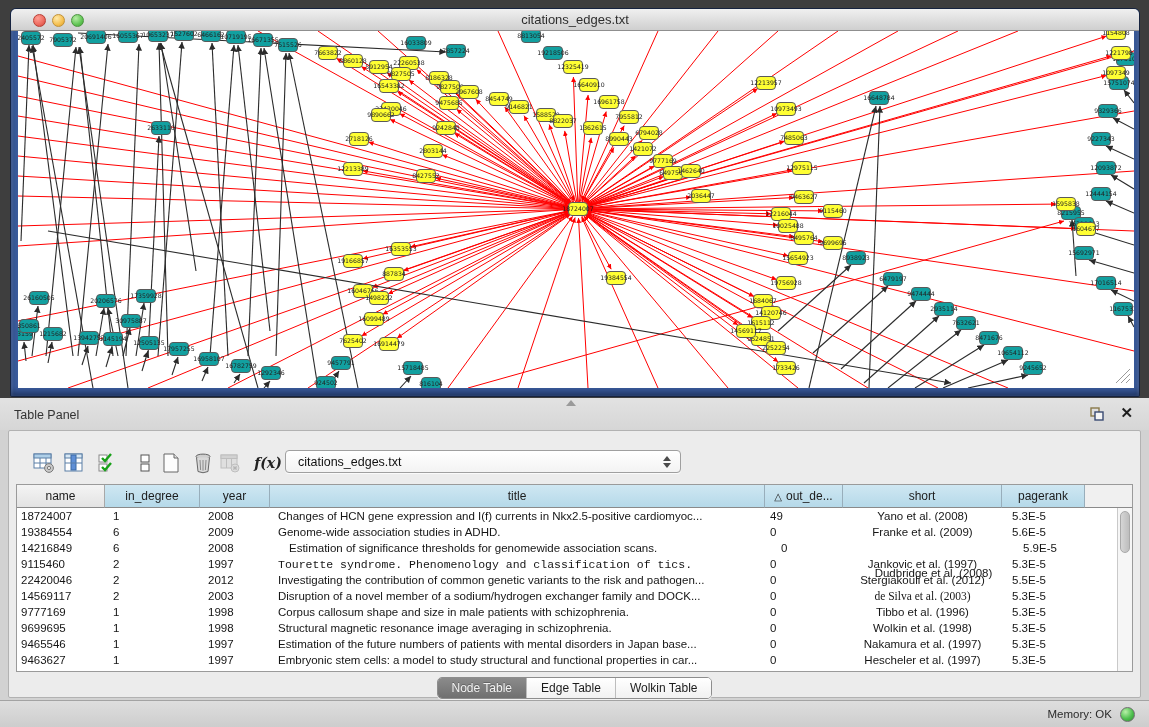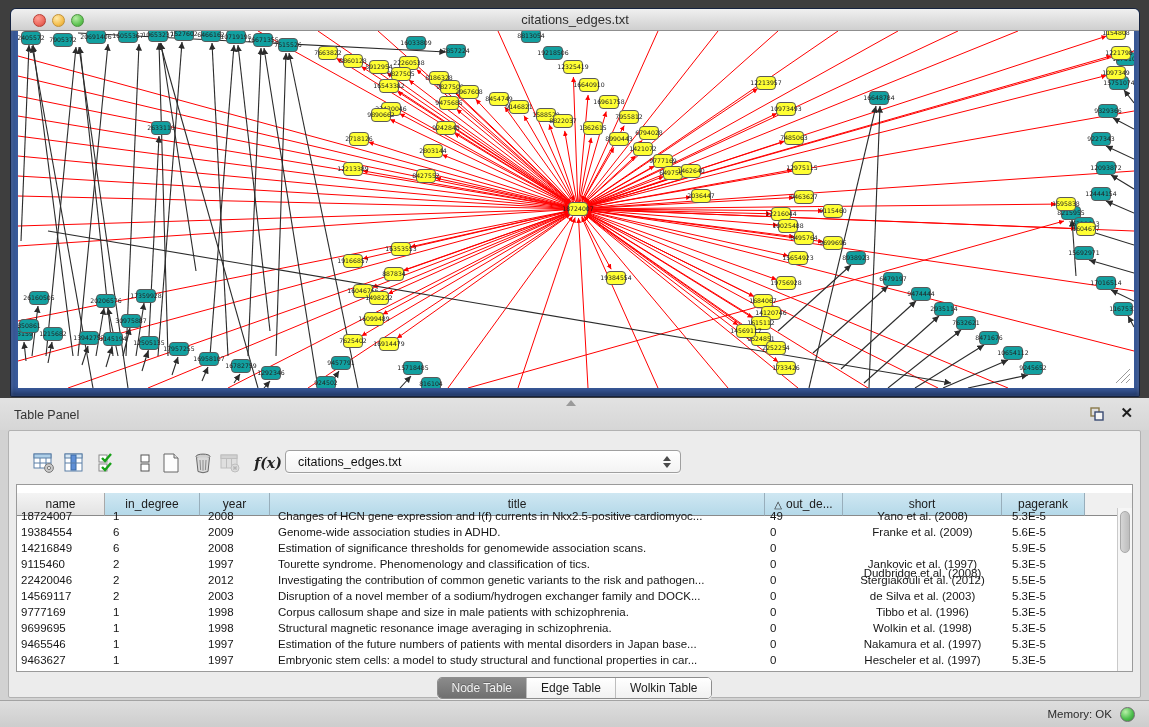--- a/index.html
+++ b/index.html
@@ -43,21 +43,21 @@
            background:linear-gradient(#ffffff,#f3f3f3); border:1px solid #9f9f9f; border-radius:4px;
            box-shadow:0 1px 1px rgba(255,255,255,.8); display:flex; align-items:center; }
   .combo-text { margin-left:12px; font-size:12.5px; color:#111; flex:1; }
   .combo-steppers { margin-right:9px; display:flex; flex-direction:column; gap:2px; }
   .combo-steppers i { display:block; width:0; height:0; border-left:4px solid transparent; border-right:4px solid transparent; }
   .step-up { border-bottom:5px solid #4a4a4a; }
   .step-down { border-top:5px solid #4a4a4a; }
 
   
   .ntable { position:absolute; left:7px; top:53px; width:1117px; height:188px; background:#fff; border:1px solid #9a9a9a; overflow:hidden; }
-  .thead { position:absolute; left:0; top:0; height:39px; display:flex;align-items:center; }
+  .thead { position:absolute; left:0; top:0; height:39px; display:flex; }
   .th { height:23px; border-right:1px solid #98aebb; border-bottom:1px solid #8a8a8a;
         background:linear-gradient(#cfe7f2,#b5d9e9); font-size:12px; color:#1c1c1c;
         display:flex; align-items:center; justify-content:center; white-space:nowrap; overflow:hidden; }
   .th.gray { background:linear-gradient(#f4f4f4,#e3e3e3); border-right:1px solid #a8a8a8; }
   .th.filler { background:#f0f0f0; border-right:none; }
   .sortg { font-size:10px; margin-right:4px; color:#222; }
   .trow { position:absolute; left:0; height:16px; display:flex; }
   .td { height:16px; font-size:11.5px; color:#151515; white-space:nowrap; overflow:hidden; display:flex; align-items:center; }
   .vscroll { position:absolute; right:0; top:23px; width:15px; height:163px; background:#f6f6f6; border-left:1px solid #c9c9c9; }
   .vthumb { position:absolute; left:2px; top:3px; width:10px; height:42px; border-radius:6px;
@@ -880,31 +880,31 @@
           <div class="td" style="width: 495px; justify-content: flex-start; padding-left: 8px;">Genome-wide association studies in ADHD.</div>
           <div class="td" style="width: 78px; justify-content: flex-start; padding-left: 5px;">0</div>
           <div class="td" style="width: 159px; justify-content: center; padding-left: 0px;">Franke et al. (2009)</div>
           <div class="td" style="width: 83px; justify-content: flex-start; padding-left: 10px;">5.6E-5</div>
           <div class="td" style="width: 49px; justify-content: flex-start; padding-left: 0px;"></div>
         </div>
         <div class="trow" style="top: 55px;">
           <div class="td" style="width: 88px; justify-content: flex-start; padding-left: 4px;">14216849</div>
           <div class="td" style="width: 95px; justify-content: flex-start; padding-left: 8px;">6</div>
           <div class="td" style="width: 70px; justify-content: flex-start; padding-left: 8px;">2008</div>
-          <div class="td" style="width: 495px; justify-content: flex-start; padding-left: 8px;">Estimation of significance thresholds for genomewide association scans.</div>
+          <div class="td" style="width: 495px; justify-content: flex-start; padding-left: 8px; margin-left: 11px;">Estimation of significance thresholds for genomewide association scans.</div>
           <div class="td" style="width: 78px; justify-content: flex-start; padding-left: 5px;">0</div>
           <div class="td" style="width: 159px; justify-content: center; padding-left: 0px; margin-top: 25px;">Dudbridge et al. (2008)</div>
           <div class="td" style="width: 83px; justify-content: flex-start; padding-left: 10px;">5.9E-5</div>
           <div class="td" style="width: 49px; justify-content: flex-start; padding-left: 0px;"></div>
         </div>
         <div class="trow" style="top: 71px;">
           <div class="td" style="width: 88px; justify-content: flex-start; padding-left: 4px;">9115460</div>
           <div class="td" style="width: 95px; justify-content: flex-start; padding-left: 8px;">2</div>
           <div class="td" style="width: 70px; justify-content: flex-start; padding-left: 8px;">1997</div>
-          <div class="td" style="width: 495px; justify-content: flex-start; padding-left: 8px;">Tourette syndrome. Phenomenology and classification of tics.</div>
+          <div class="td" style="width: 495px; justify-content: flex-start; padding-left: 8px; font-family: Liberation Mono, monospace;">Tourette syndrome. Phenomenology and classification of tics.</div>
           <div class="td" style="width: 78px; justify-content: flex-start; padding-left: 5px;">0</div>
           <div class="td" style="width: 159px; justify-content: center; padding-left: 0px;">Jankovic et al. (1997)</div>
           <div class="td" style="width: 83px; justify-content: flex-start; padding-left: 10px;">5.3E-5</div>
           <div class="td" style="width: 49px; justify-content: flex-start; padding-left: 0px;"></div>
         </div>
         <div class="trow" style="top: 87px;">
           <div class="td" style="width: 88px; justify-content: flex-start; padding-left: 4px;">22420046</div>
           <div class="td" style="width: 95px; justify-content: flex-start; padding-left: 8px;">2</div>
           <div class="td" style="width: 70px; justify-content: flex-start; padding-left: 8px;">2012</div>
           <div class="td" style="width: 495px; justify-content: flex-start; padding-left: 8px;">Investigating the contribution of common genetic variants to the risk and pathogen...</div>
@@ -912,21 +912,21 @@
           <div class="td" style="width: 159px; justify-content: center; padding-left: 0px;">Stergiakouli et al. (2012)</div>
           <div class="td" style="width: 83px; justify-content: flex-start; padding-left: 10px;">5.5E-5</div>
           <div class="td" style="width: 49px; justify-content: flex-start; padding-left: 0px;"></div>
         </div>
         <div class="trow" style="top: 103px;">
           <div class="td" style="width: 88px; justify-content: flex-start; padding-left: 4px;">14569117</div>
           <div class="td" style="width: 95px; justify-content: flex-start; padding-left: 8px;">2</div>
           <div class="td" style="width: 70px; justify-content: flex-start; padding-left: 8px;">2003</div>
           <div class="td" style="width: 495px; justify-content: flex-start; padding-left: 8px;">Disruption of a novel member of a sodium/hydrogen exchanger family and DOCK...</div>
           <div class="td" style="width: 78px; justify-content: flex-start; padding-left: 5px;">0</div>
-          <div class="td" style="width: 159px; justify-content: center; padding-left: 0px;">de Silva et al. (2003)</div>
+          <div class="td" style="width: 159px; justify-content: center; padding-left: 0px; font-family: Liberation Serif, serif;">de Silva et al. (2003)</div>
           <div class="td" style="width: 83px; justify-content: flex-start; padding-left: 10px;">5.3E-5</div>
           <div class="td" style="width: 49px; justify-content: flex-start; padding-left: 0px;"></div>
         </div>
         <div class="trow" style="top: 119px;">
           <div class="td" style="width: 88px; justify-content: flex-start; padding-left: 4px;">9777169</div>
           <div class="td" style="width: 95px; justify-content: flex-start; padding-left: 8px;">1</div>
           <div class="td" style="width: 70px; justify-content: flex-start; padding-left: 8px;">1998</div>
           <div class="td" style="width: 495px; justify-content: flex-start; padding-left: 8px;">Corpus callosum shape and size in male patients with schizophrenia.</div>
           <div class="td" style="width: 78px; justify-content: flex-start; padding-left: 5px;">0</div>
           <div class="td" style="width: 159px; justify-content: center; padding-left: 0px;">Tibbo et al. (1996)</div>

